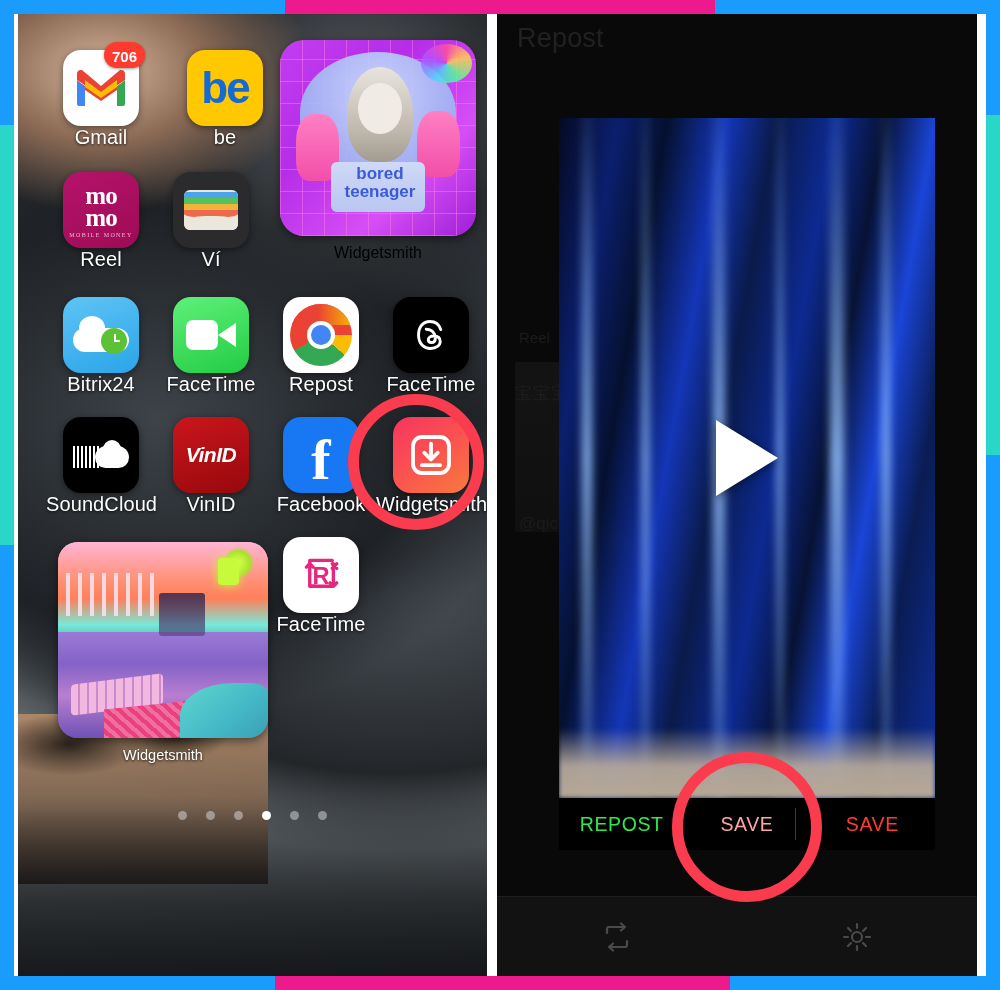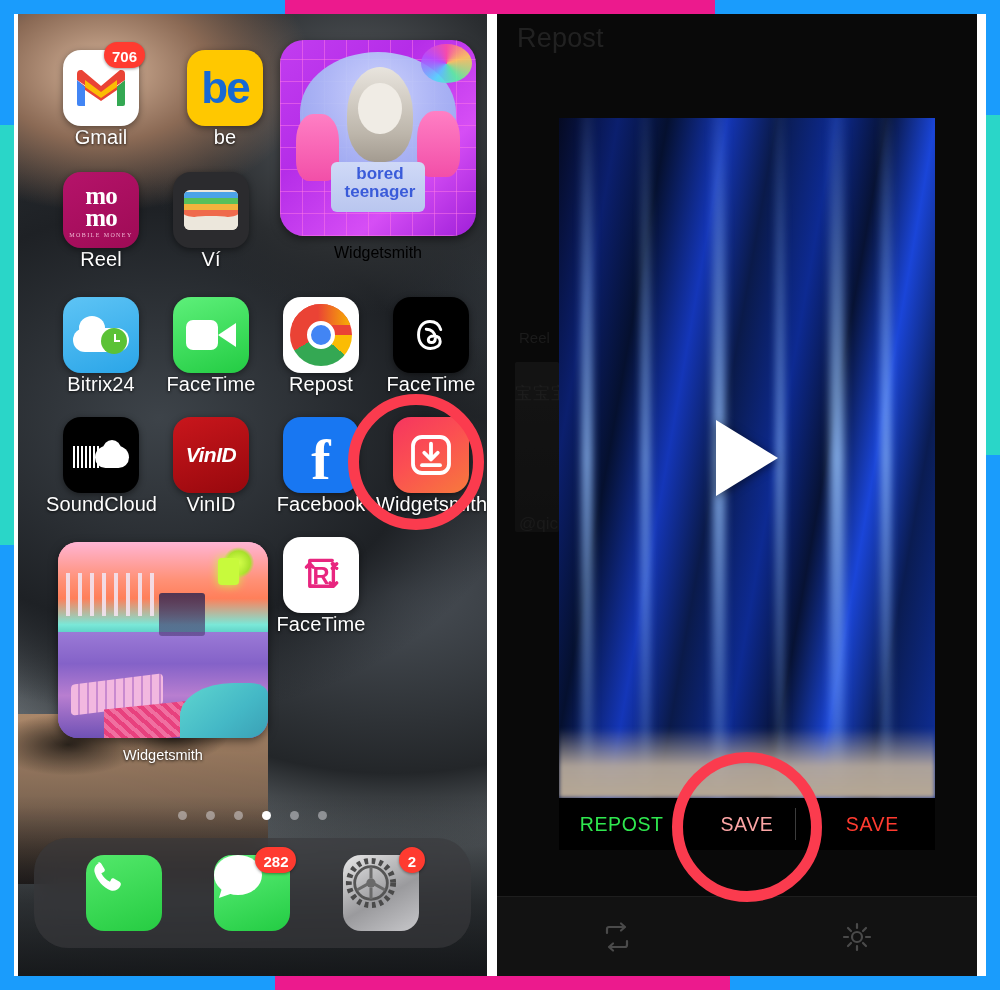--- a/index.html
+++ b/index.html
@@ -464,48 +464,20 @@
 
     <div class="page-dots">
       <div class="d"></div>
       <div class="d"></div>
       <div class="d"></div>
       <div class="d on"></div>
       <div class="d"></div>
       <div class="d"></div>
     </div>
 
-    <div class="dock">
-      <div class="tilewrap">
-        <div class="tile ic-phone">
-          <svg viewBox="0 0 48 48" style="width:46px;height:46px;">
-            <path d="M14 8c-4 2-6 6-5 10 2 8 9 16 17 19 4 1 8-1 10-5 1-2 0-3-1-4l-5-3c-1-1-3-1-4 1l-1 2c-4-2-7-5-9-9l2-1c2-1 2-3 1-4l-3-5c-1-1-2-2-4-1z" fill="#fff"></path>
-          </svg>
-        </div>
-      </div>
-      <div class="tilewrap">
-        <div class="badge">282</div>
-        <div class="tile ic-msg">
-          <div style="width:48px;height:40px;border-radius:50%;background:#fff;position:relative;">
-            <div style="position:absolute;left:6px;bottom:-5px;width:0;height:0;border-left:12px solid #fff;border-bottom:9px solid transparent;transform:rotate(18deg);"></div>
-          </div>
-        </div>
-      </div>
-      <div class="tilewrap">
-        <div class="badge">2</div>
-        <div class="tile ic-settings">
-          <svg viewBox="0 0 48 48" style="width:56px;height:56px;">
-            <circle cx="24" cy="24" r="19" fill="none" stroke="#4a4a4a" stroke-width="5" stroke-dasharray="3.2 3.2"></circle>
-            <circle cx="24" cy="24" r="14" fill="none" stroke="#555" stroke-width="2.4"></circle>
-            <circle cx="24" cy="24" r="4" fill="#6a6a6a"></circle>
-            <path d="M24 10v10M24 28v10M12 30l9-5M36 30l-9-5" stroke="#6a6a6a" stroke-width="2.6" fill="none"></path>
-          </svg>
-        </div>
-      </div>
-    </div>
   </div>
 
   <div class="phone-right">
 
     <div class="r-title">Repost</div>
     <div class="r-behind-reel">Reel</div>
     <div class="r-behind-thumb"></div>
     <div class="r-behind-cn">宝宝宝</div>
     <div class="r-behind-user">@qic</div>
     <div class="r-scrim"></div>

